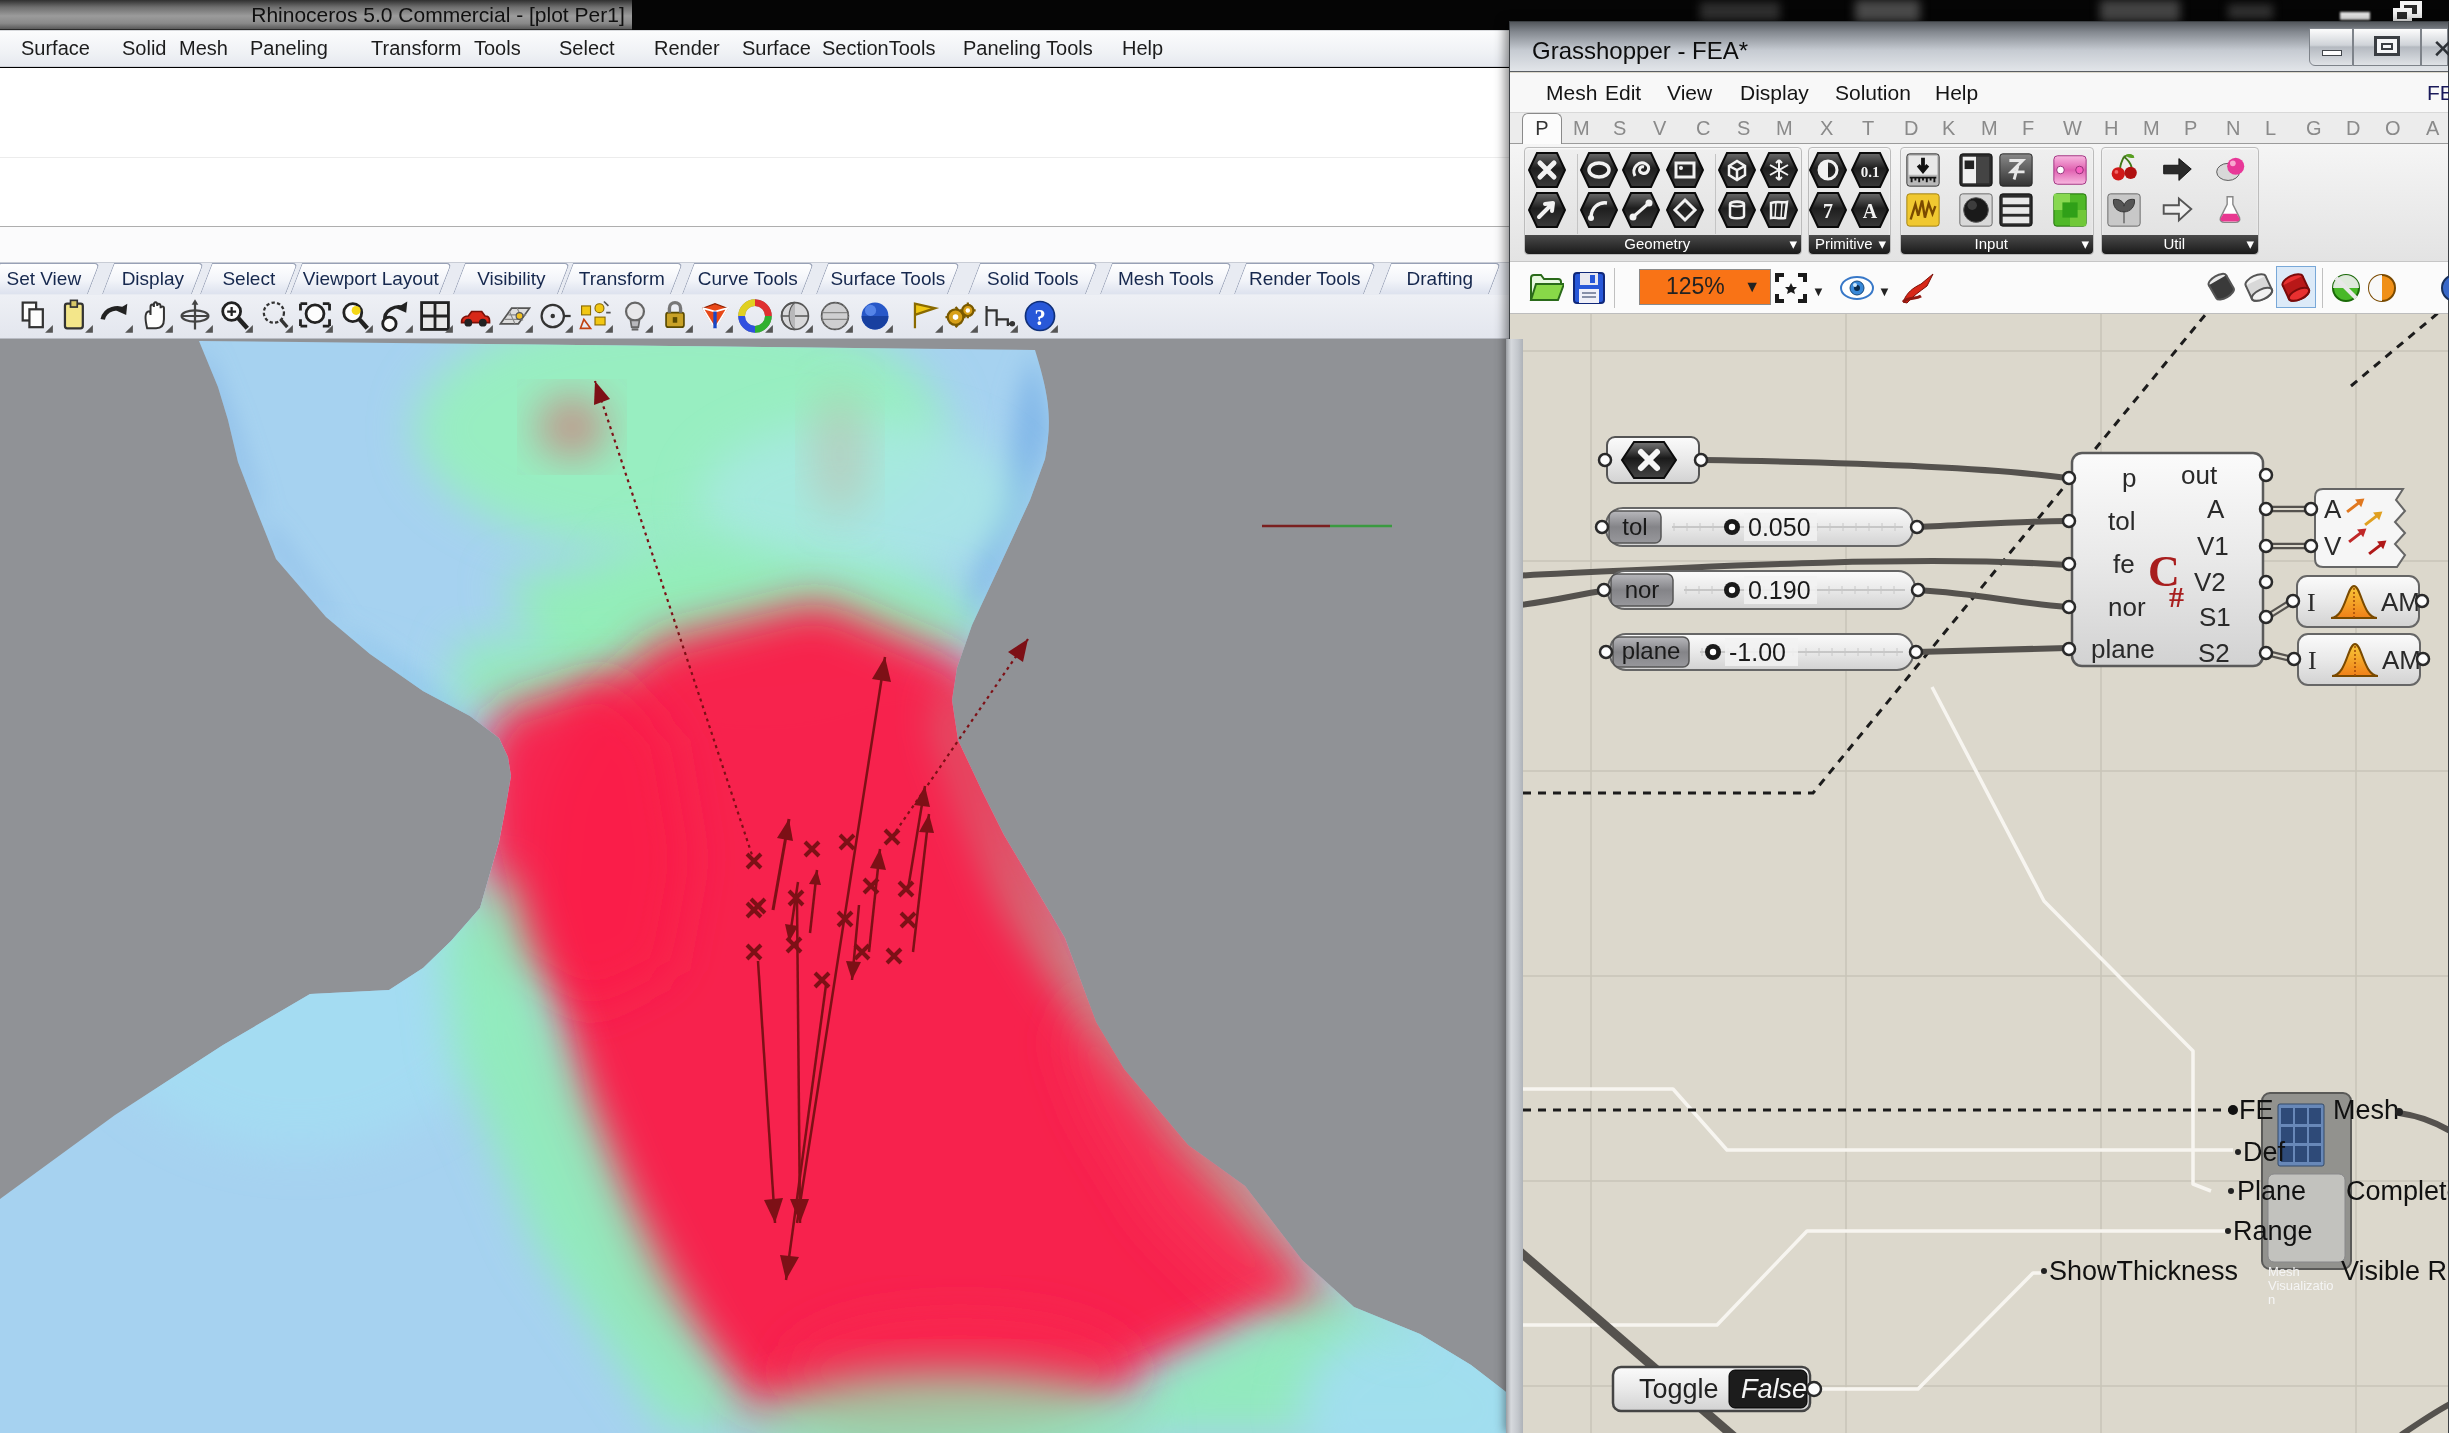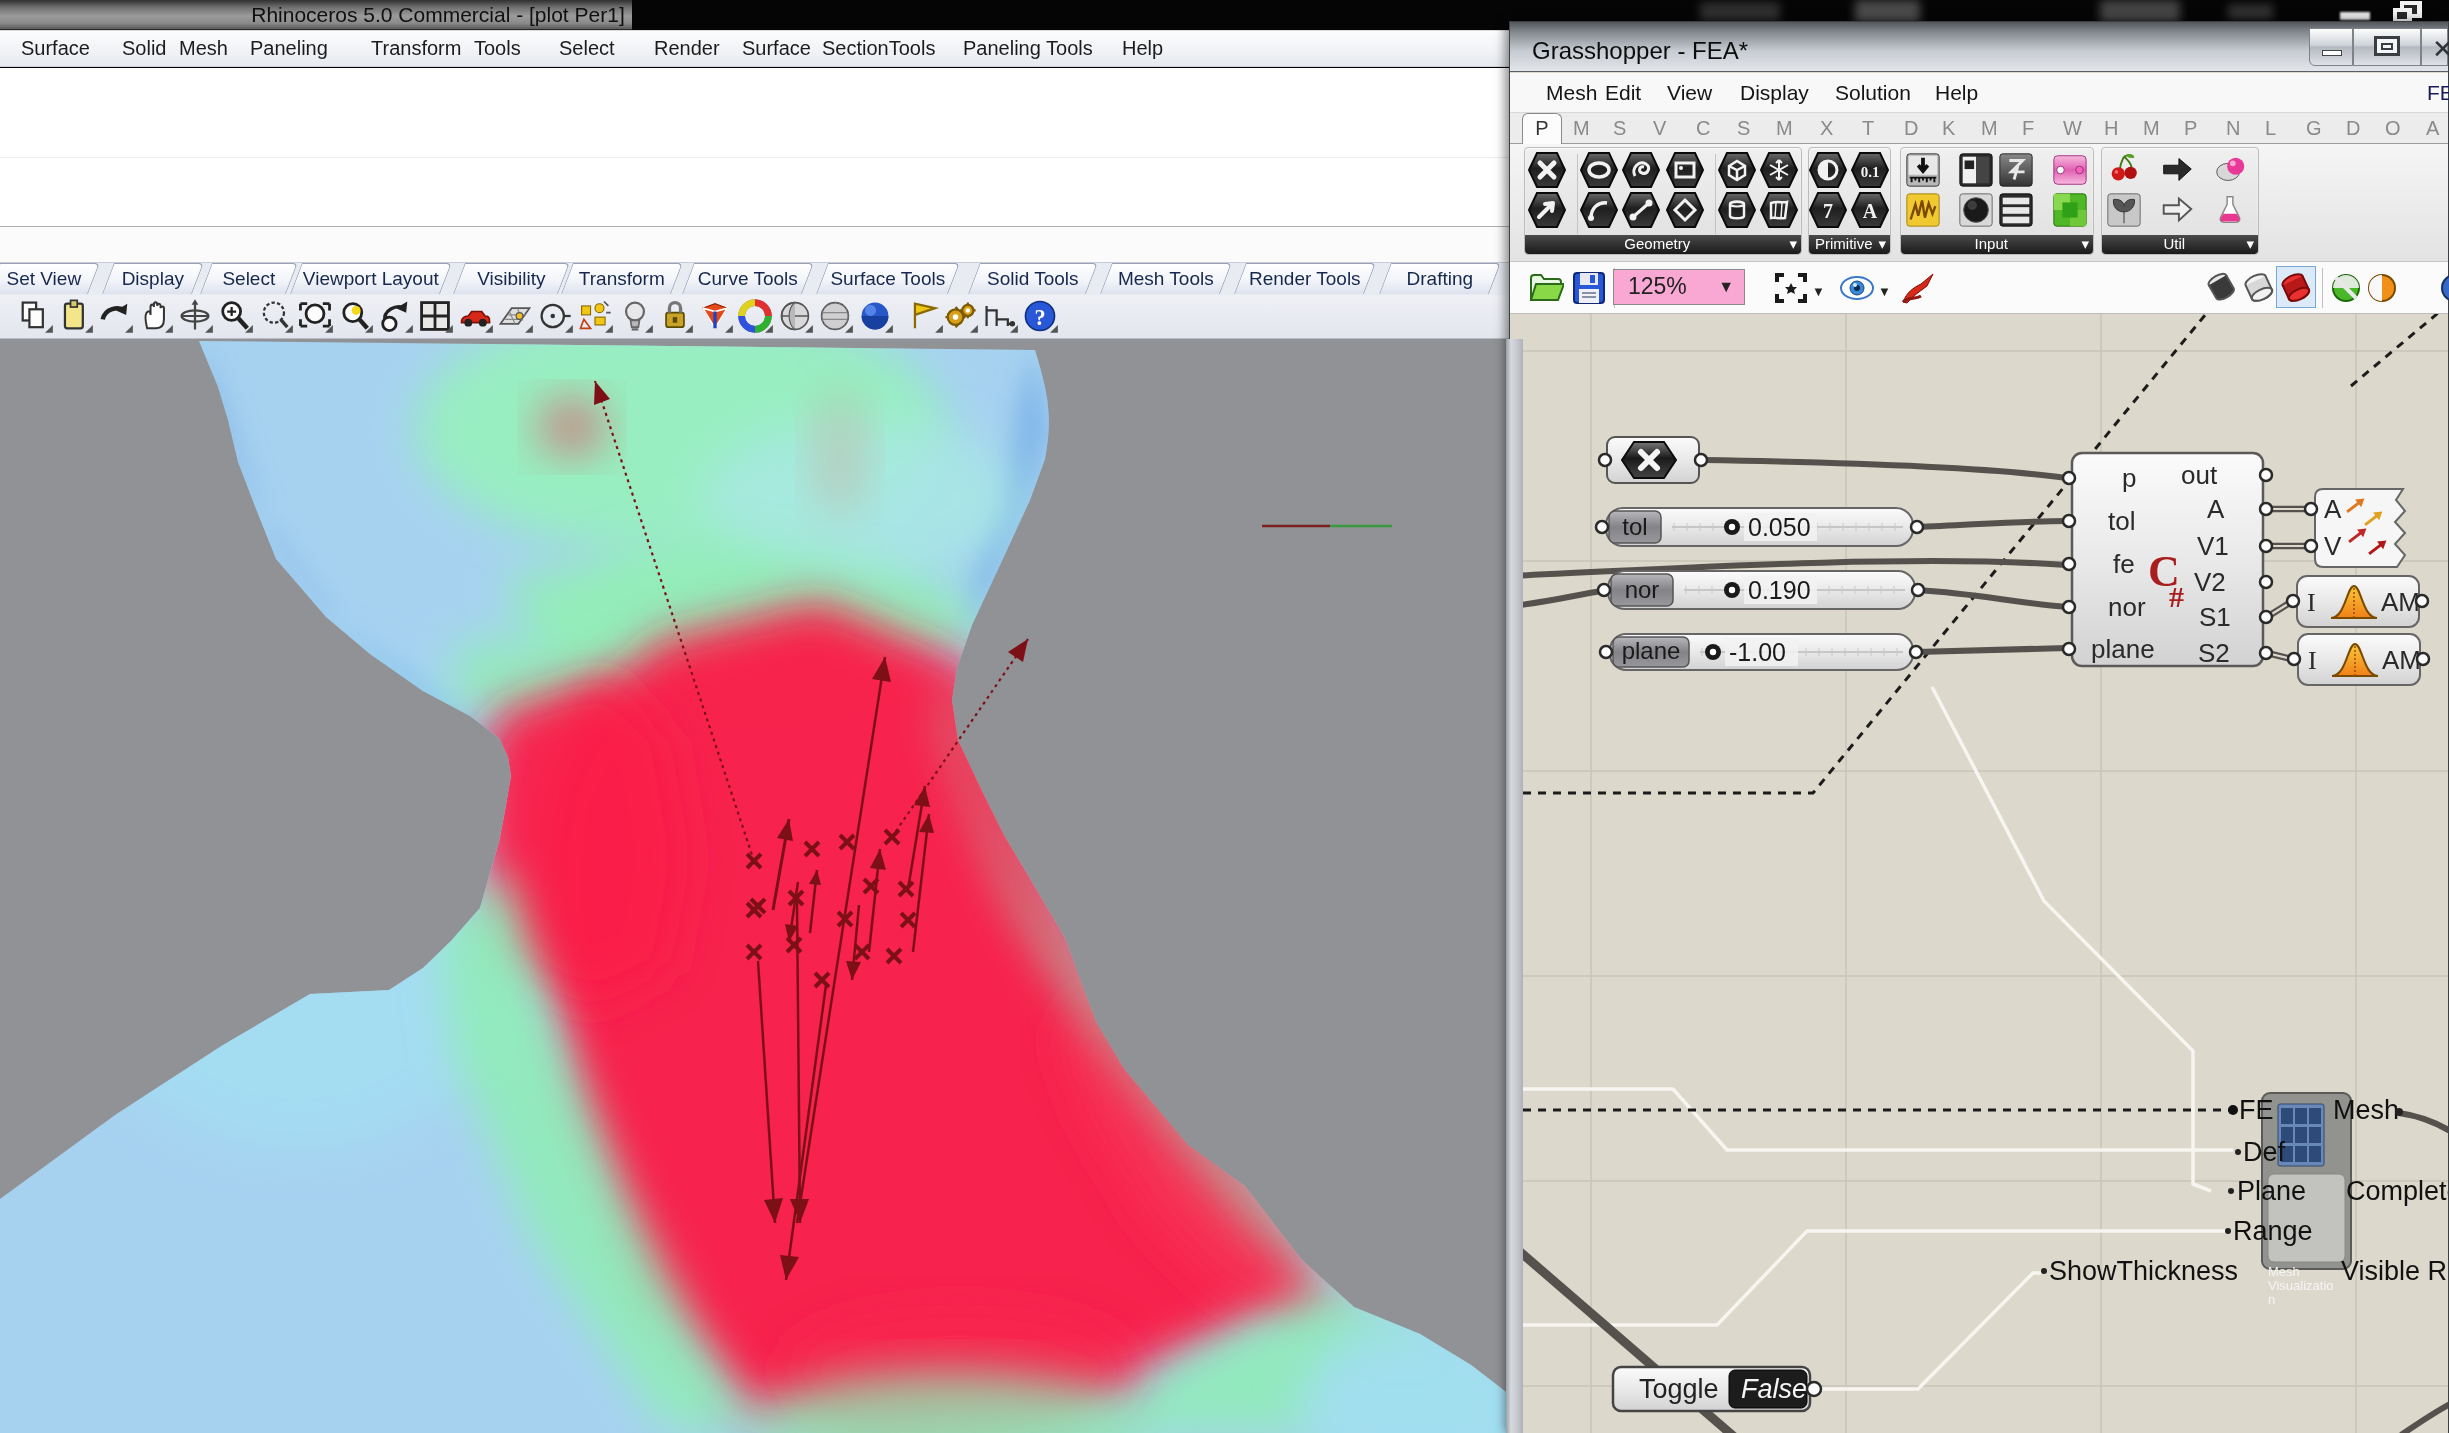--- a/index.html
+++ b/index.html
@@ -706,21 +706,21 @@
           <path d="M3 30 L8 14 L36 14 L30 30 Z" fill="#88d848" stroke="#2a6a1a" stroke-width="2"></path>
         </svg></div>
 <div class="abs" style="left:61px;top:8px;width:36px;height:36px;"><svg viewBox="0 0 36 36">
           <rect x="3" y="3" width="30" height="30" rx="3" fill="#2858d8" stroke="#10287a" stroke-width="2"></rect>
           <rect x="9" y="3" width="18" height="12" fill="#e8e8f0"></rect>
           <rect x="19" y="5" width="5" height="8" fill="#2858d8"></rect>
           <rect x="8" y="19" width="20" height="14" fill="#f0f0f8"></rect>
           <path d="M11 23 L25 23 M11 27 L25 27" stroke="#8890a8" stroke-width="2"></path>
         </svg></div>
 <div class="abs" style="left:104px;top:6px;width:1px;height:40px;background:#c0c0c0;"></div>
-<div class="abs" style="left:103px;top:7px;width:132px;height:36px;background:#f9a8d4;border:1px solid #8a8a8a;font-size:23px;color:#222;padding:3px 0 0 14px;">125% <span style="position:absolute;right:10px;top:8px;font-size:16px;color:#222;">▼</span></div>
+<div class="abs" style="left:129px;top:7px;width:132px;height:36px;background:#f97316;border:1px solid #8a8a8a;font-size:23px;color:#222;padding:3px 0 0 26px;">125% <span style="position:absolute;right:10px;top:8px;font-size:16px;color:#222;">▼</span></div>
 <div class="abs" style="left:264px;top:10px;width:34px;height:32px;"><svg viewBox="0 0 34 32">
           <path d="M3 10 L3 3 L10 3 M24 3 L31 3 L31 10 M31 22 L31 29 L24 29 M10 29 L3 29 L3 22" fill="none" stroke="#1a1a1a" stroke-width="4"></path>
           <path d="M17 11 L19 15 L23 15 L20 18 L21 22 L17 20 L13 22 L14 18 L11 15 L15 15 Z" fill="#1a1a1a"></path>
         </svg></div>
 <div class="abs" style="left:302px;top:22px;font-size:13px;color:#222;">▼</div>
 <div class="abs" style="left:329px;top:12px;width:36px;height:28px;"><svg viewBox="0 0 36 28">
           <ellipse cx="18" cy="14" rx="16" ry="11" fill="#fff" stroke="#3878c8" stroke-width="2"></ellipse>
           <circle cx="18" cy="14" r="7" fill="#3888d8" stroke="#18487a"></circle>
           <circle cx="18" cy="14" r="3" fill="#0a2a4a"></circle>
           <circle cx="16" cy="11" r="2" fill="#cfe8fa"></circle>

